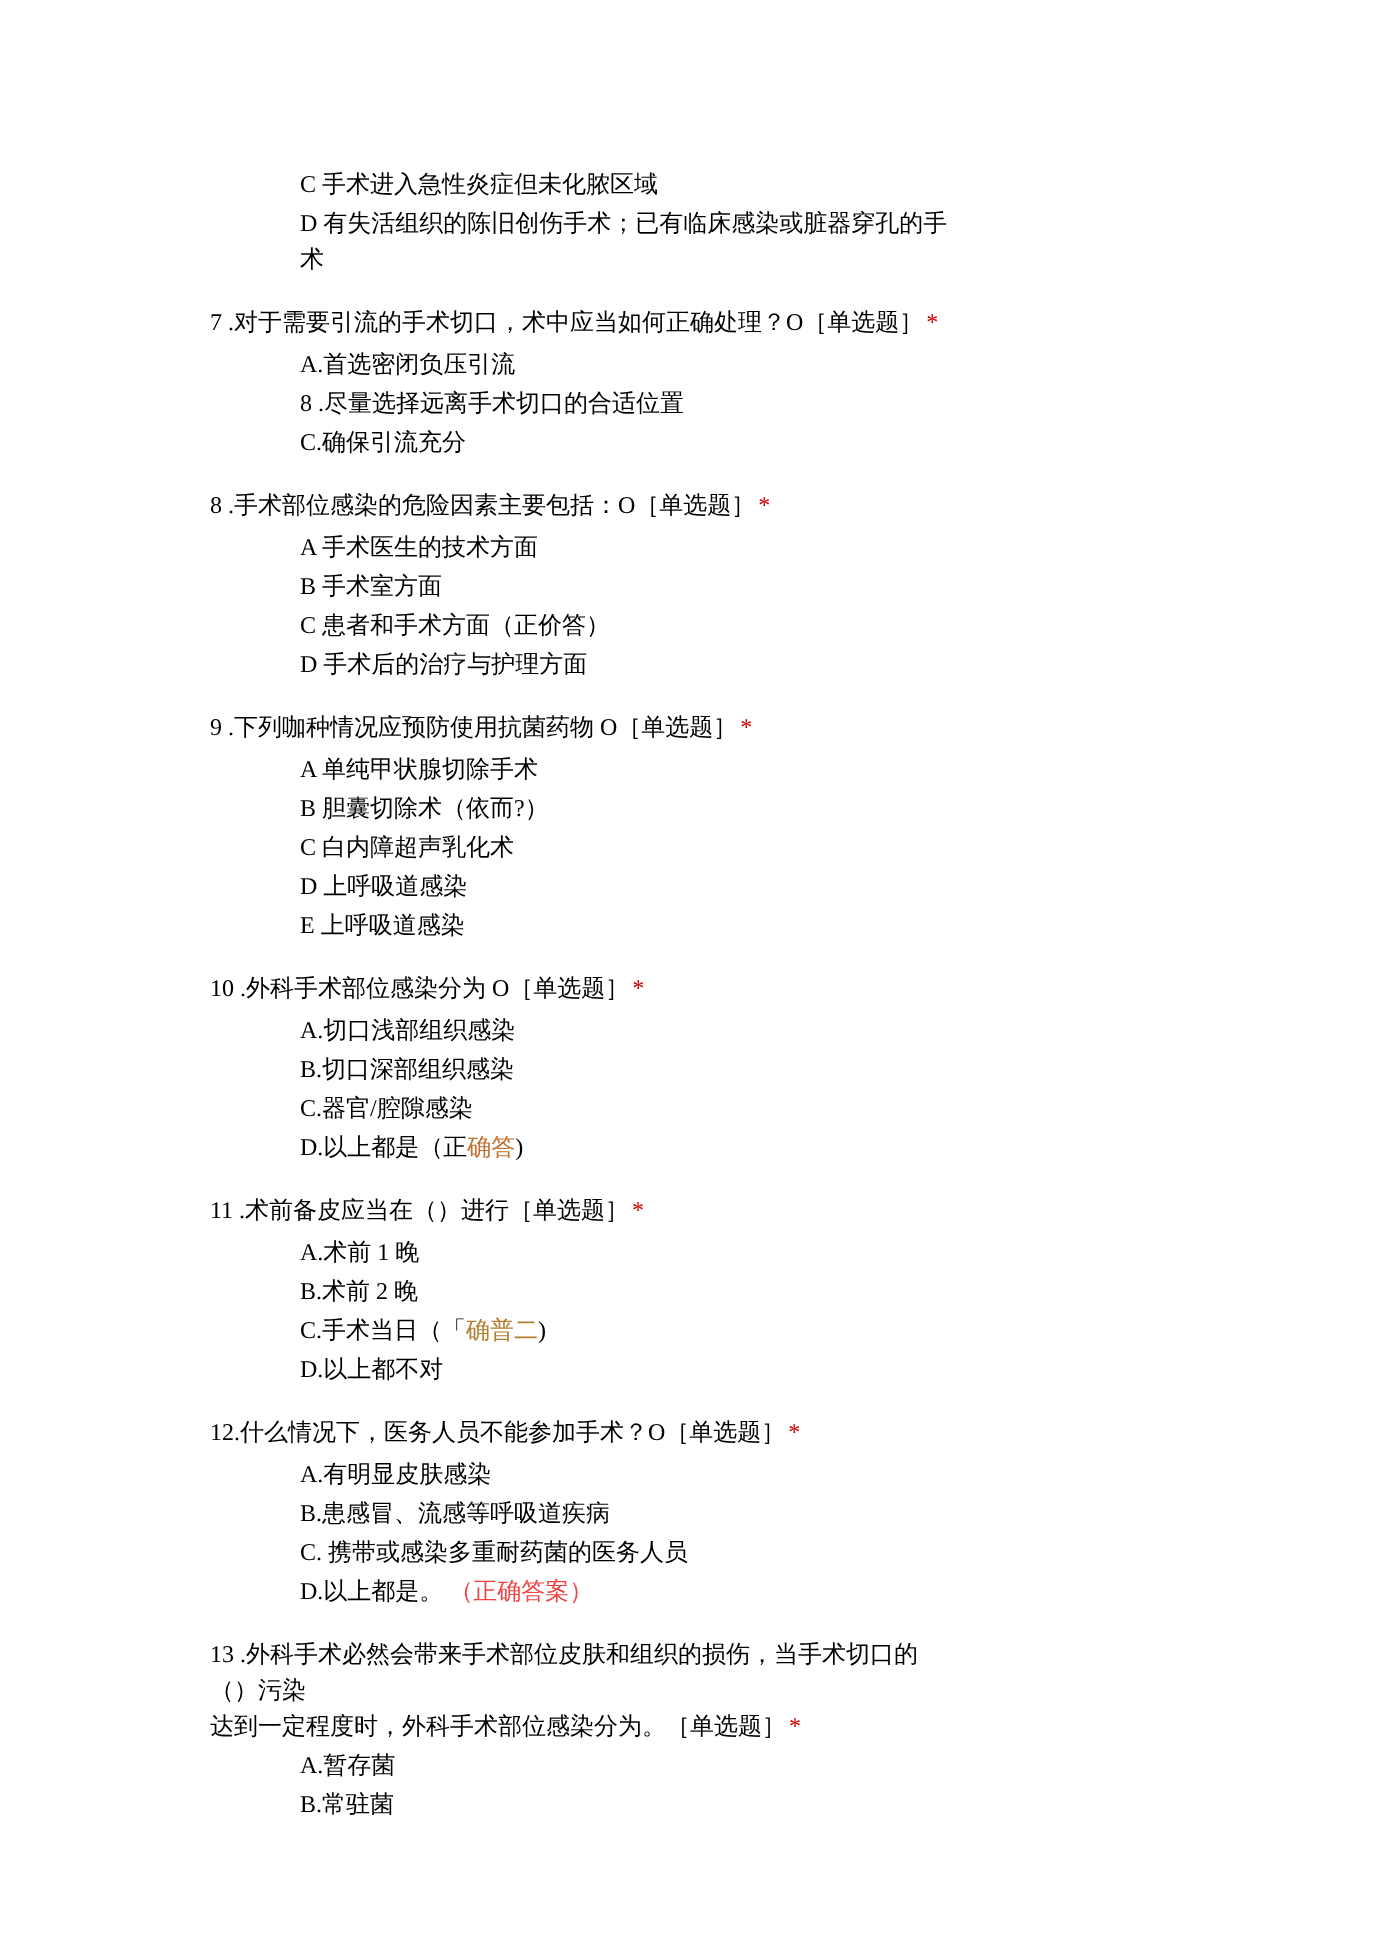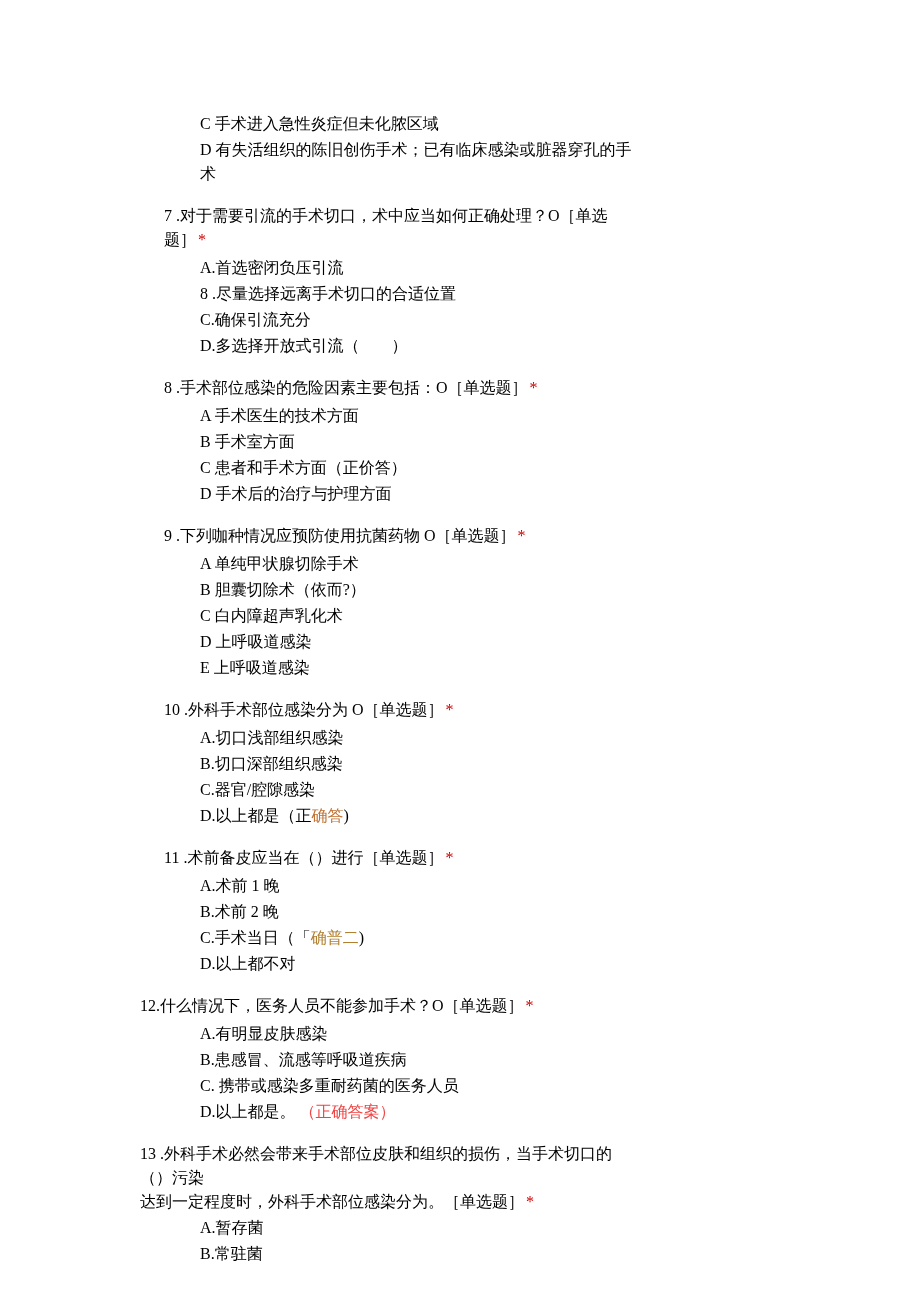--- a/index.html
+++ b/index.html
@@ -18,21 +18,20 @@
     box-sizing: border-box;
   }
   .option-line {
     padding-left: 60px;
     margin: 2px 0;
   }
   .question-line {
     padding-left: 0;
     margin-top: 18px;
     margin-bottom: 4px;
-    margin-left: 24px;
   }
   .question-line-nopad {
     padding-left: 0;
     margin-top: 18px;
     margin-bottom: 4px;
   }
   .asterisk {
     color: #d00000;
     margin-left: 2px;
   }
@@ -63,21 +62,20 @@
 
   <div class="option-line">C 手术进入急性炎症但未化脓区域</div>
   <div class="option-line">D 有失活组织的陈旧创伤手术；已有临床感染或脏器穿孔的手术</div>
 
   <div class="question-line">
     <span>7 .对于需要引流的手术切口，术中应当如何正确处理？O［单选题］</span><span class="asterisk">*</span>
   </div>
   <div class="option-line">A.首选密闭负压引流</div>
   <div class="option-line">8 .尽量选择远离手术切口的合适位置</div>
   <div class="option-line">C.确保引流充分</div>
-  <div class="option-line">D.多选择开放式引流（　　）</div>
 
   <div class="question-line">
     <span>8 .手术部位感染的危险因素主要包括：O［单选题］</span><span class="asterisk">*</span>
   </div>
   <div class="option-line">A 手术医生的技术方面</div>
   <div class="option-line">B 手术室方面</div>
   <div class="option-line">C 患者和手术方面（正价答）</div>
   <div class="option-line">D 手术后的治疗与护理方面</div>
 
   <div class="question-line">

